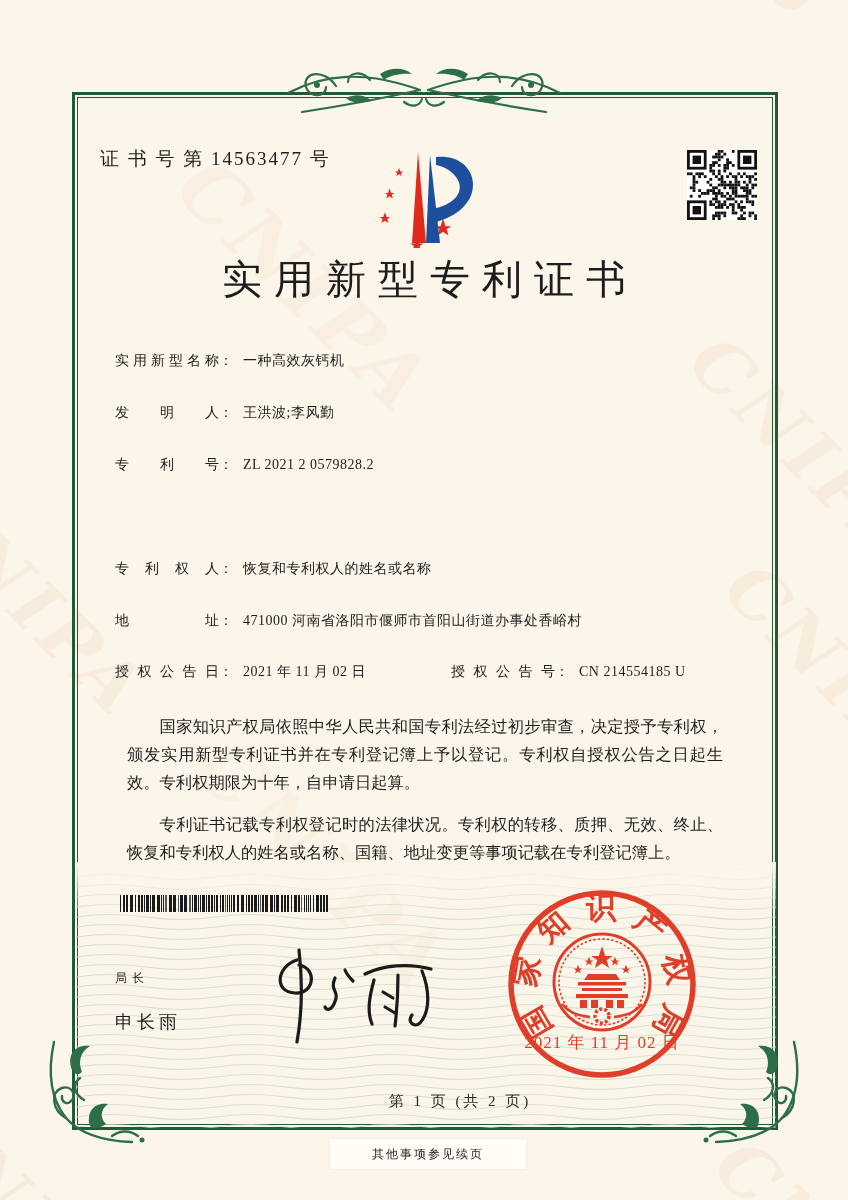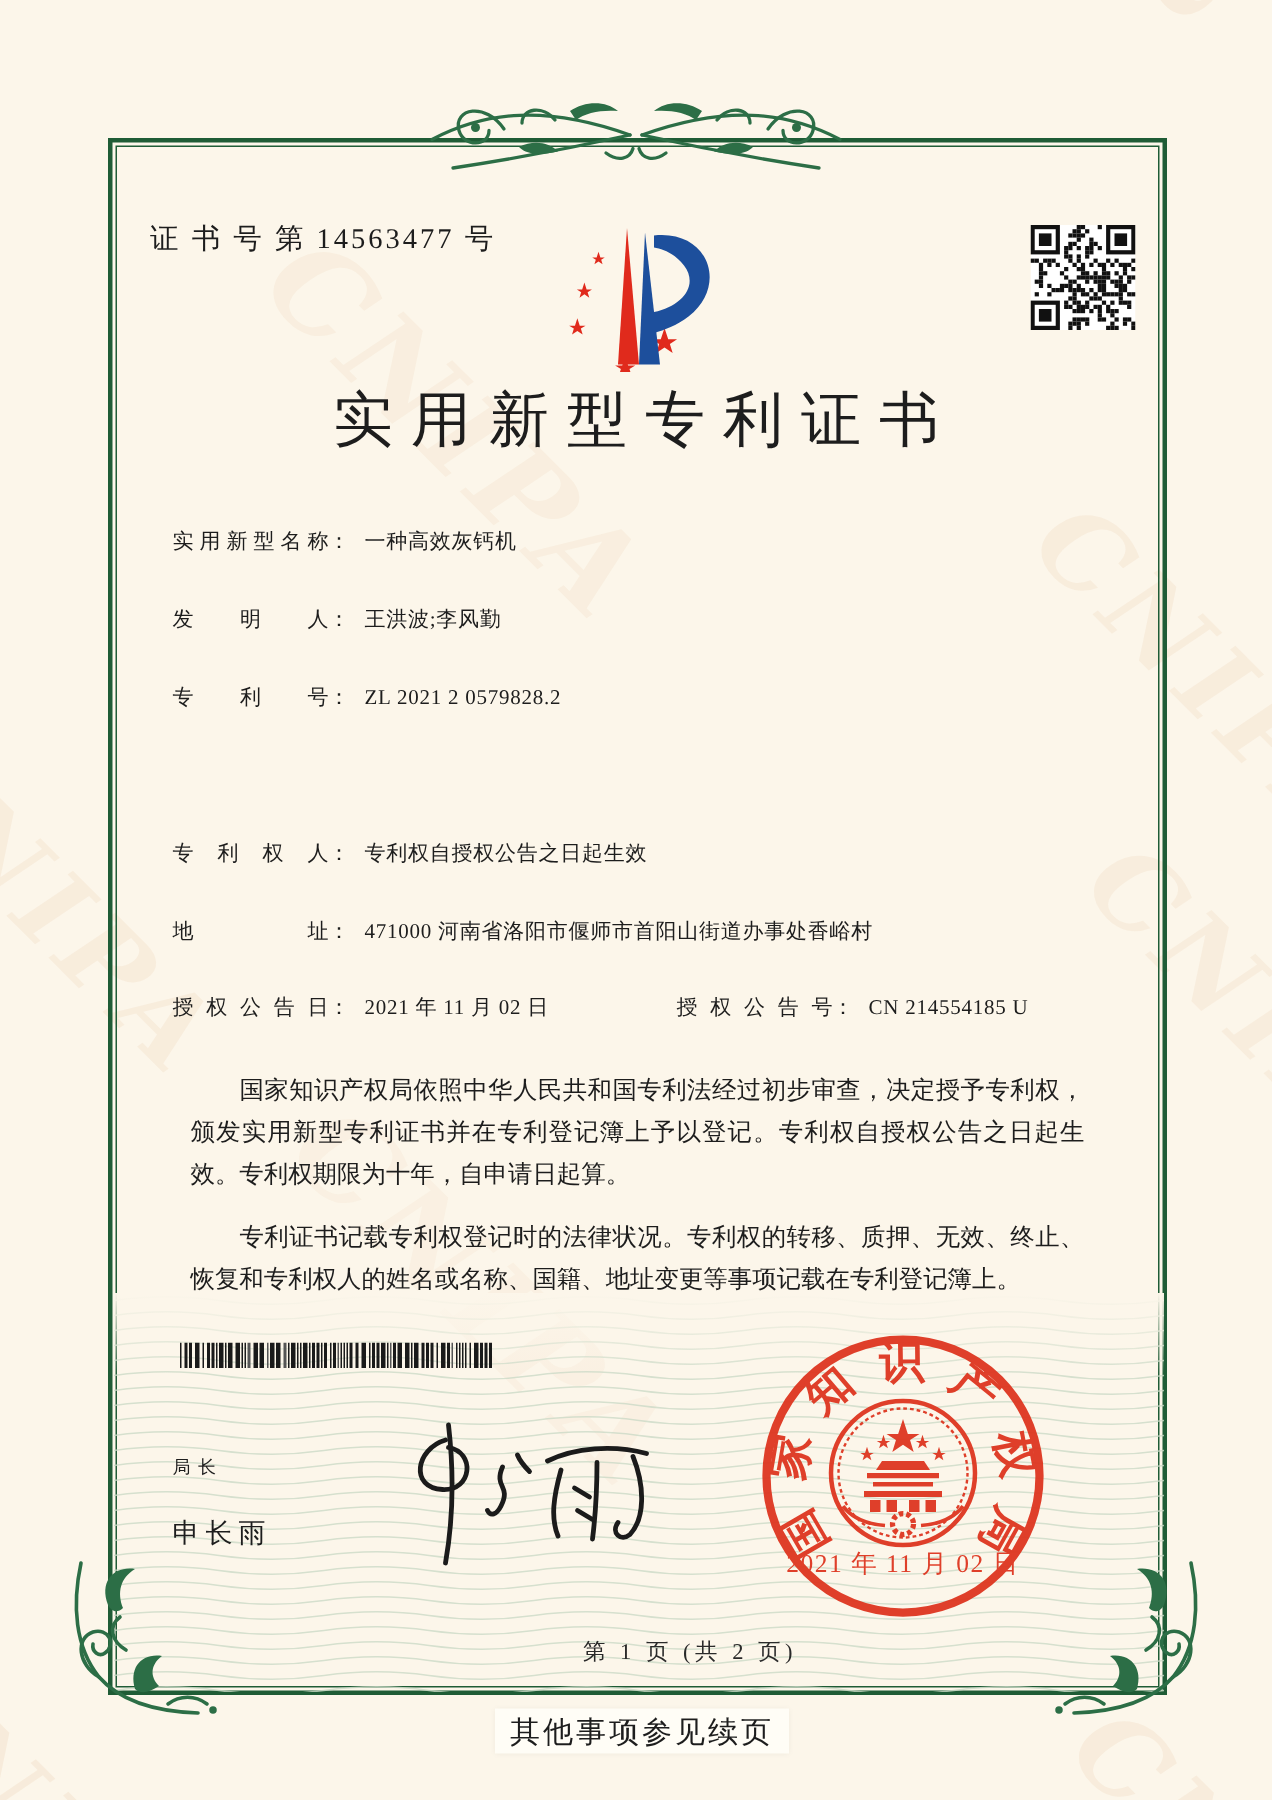--- a/index.html
+++ b/index.html
@@ -36,21 +36,21 @@
   .body-text p{margin:14px;text-indent:2em;}
   
   .barcode{position:absolute;left:120px;top:895px;z-index:3;}
   .sig-title{position:absolute;left:115px;top:970px;font-size:12px;letter-spacing:5px;z-index:3;}
   .sig-name{position:absolute;left:115px;top:1010px;font-size:18px;letter-spacing:4px;z-index:3;}
   .signature{position:absolute;left:252px;top:946px;z-index:3;}
   .seal{position:absolute;left:502px;top:886px;z-index:5;opacity:.95;}
   .page-info{position:absolute;left:0;top:1092px;width:100%;text-align:center;font-size:15px;
              letter-spacing:3px;z-index:3;color:#2a2a2a;margin-left:36px;}
   .note-box{position:absolute;left:330px;top:1139px;width:196px;height:30px;background:#fffdf6;
-            z-index:3;display:flex;align-items:center;justify-content:center;font-size:20px;
+            z-index:3;display:flex;align-items:center;justify-content:center;font-size:12px;
             letter-spacing:2px;box-shadow:0 0 4px rgba(0,0,0,.05);}
 </style>
 </head>
 <body>
 
 <div class="page">
 
   <div id="wm-layer">
       <span class="wm" style="left: -25px; top: -38px; font-size: 70px; opacity: 0.4; transform: rotate(-45deg);">CNIPA</span>
       <span class="wm" style="left: 742px; top: -28px; font-size: 70px; opacity: 0.38; transform: rotate(-45deg);">CNIPA</span>
@@ -352,21 +352,21 @@
   <div class="row" style="top:352px">
     <span class="lbl">实用新型名称</span><span class="colon">：</span><span class="val">一种高效灰钙机</span>
   </div>
   <div class="row" style="top:404px">
     <span class="lbl">发明人</span><span class="colon">：</span><span class="val">王洪波;李风勤</span>
   </div>
   <div class="row" style="top:456px">
     <span class="lbl">专利号</span><span class="colon">：</span><span class="val">ZL 2021 2 0579828.2</span>
   </div>
   <div class="row" style="top:560px">
-    <span class="lbl">专利权人</span><span class="colon">：</span><span class="val">专利权自授权公告之日起生效</span>
+    <span class="lbl">专利权人</span><span class="colon">：</span><span class="val">恢复和专利权人的姓名或名称</span>
   </div>
   <div class="row" style="top:612px">
     <span class="lbl">地址</span><span class="colon">：</span><span class="val">471000  河南省洛阳市偃师市首阳山街道办事处香峪村</span>
   </div>
   <div class="row" style="top:663px">
     <span class="lbl">授权公告日</span><span class="colon">：</span><span class="val">2021 年 11 月 02 日</span>
     <span class="pair2">
       <span class="lbl">授权公告号</span><span class="colon">：</span><span class="val">CN 214554185 U</span>
     </span>
   </div>

